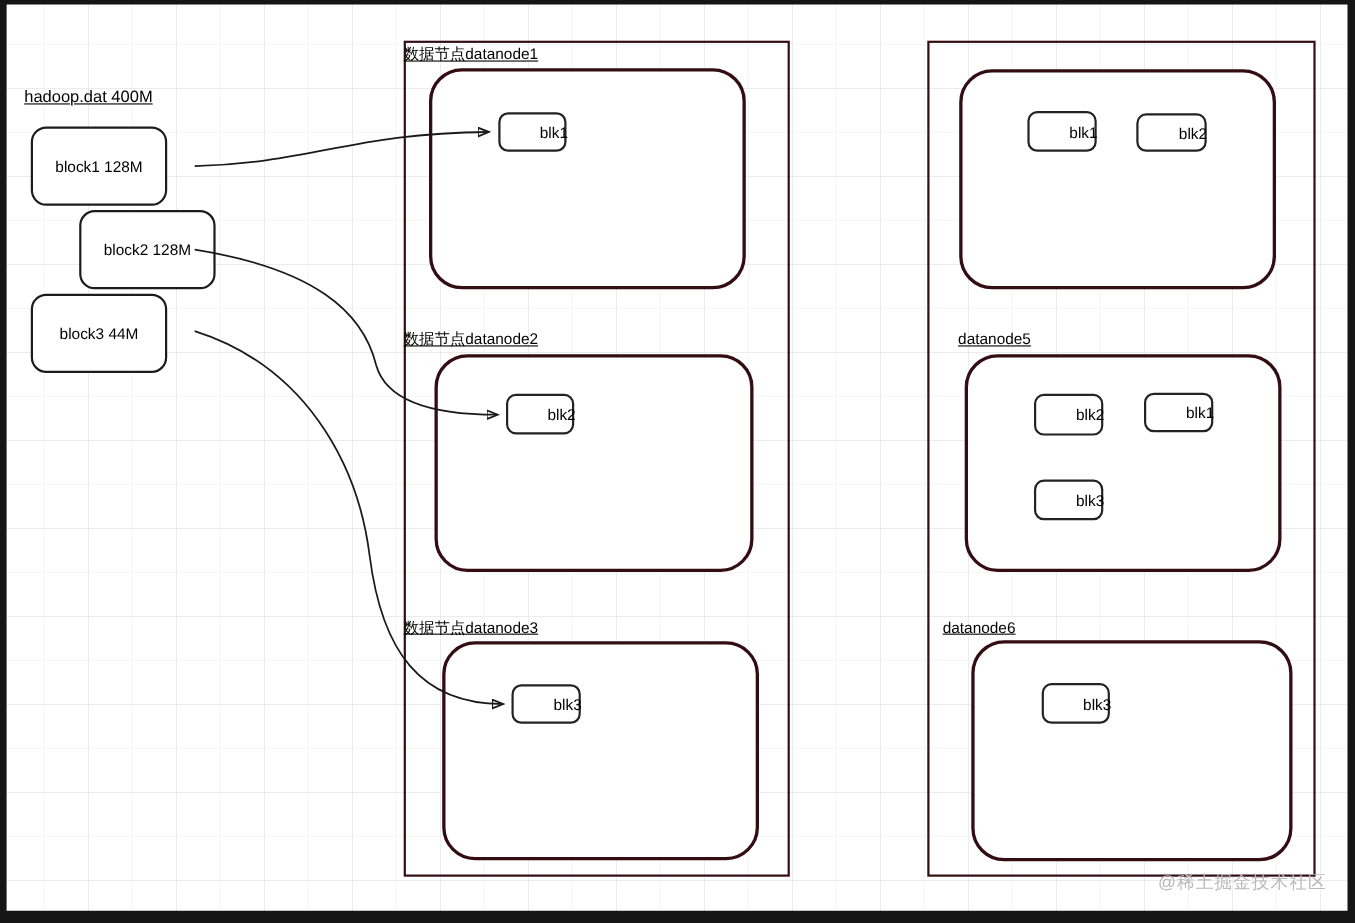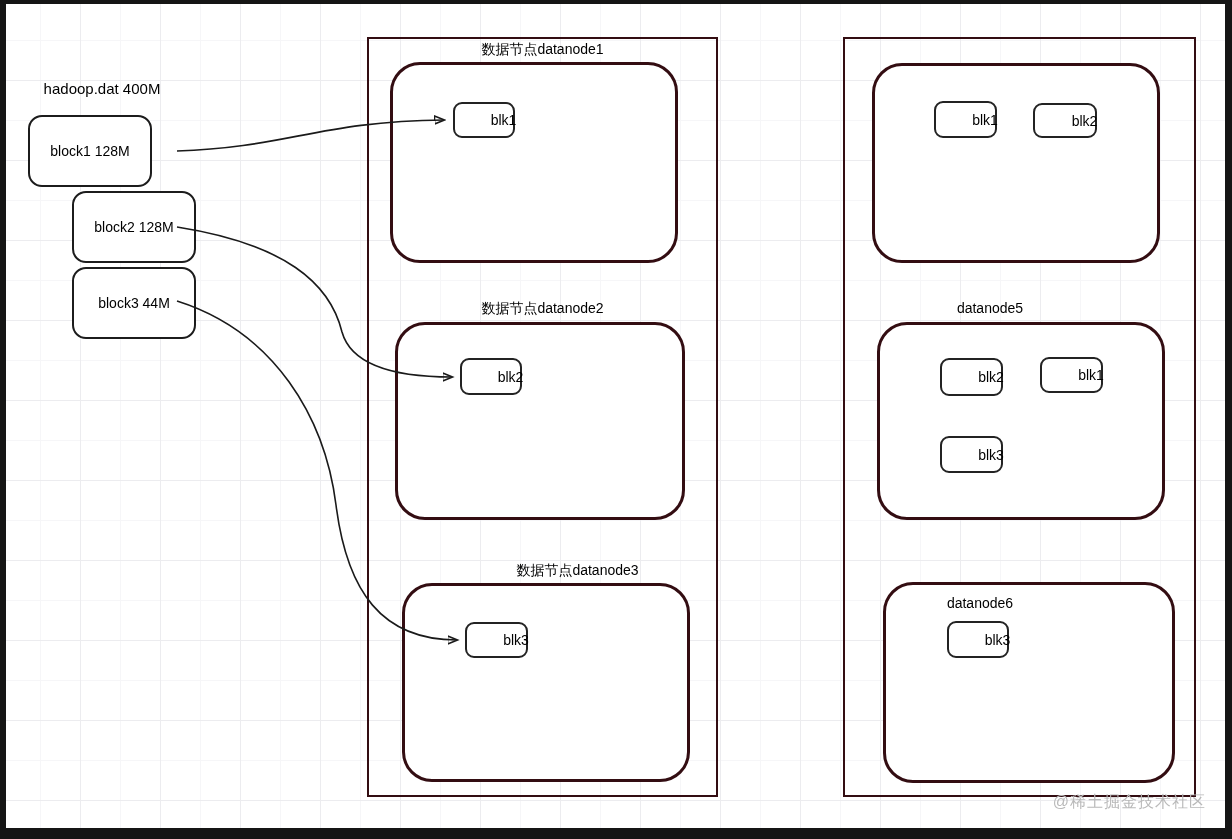--- a/index.html
+++ b/index.html
@@ -29,22 +29,23 @@
     position:absolute;inset:0;
     border:solid #151515;
     border-width:4px 7px 11px 6px;
     pointer-events:none;
     z-index:50;
   }
   .abs{position:absolute;}
   .label{
     color:#000;
     font-size:14px;
-    text-align:center;
+    text-align:left;
     white-space:nowrap;
+    text-decoration:underline;
   }
   .file-title{
     width:160px;
     font-size:15px;
   }
   .file-block{
     width:124px;height:72px;
     background:#fff;
     border:2px solid #1c1c1c;
     border-radius:14px;
@@ -102,21 +103,21 @@
 <div class="canvas">
 
   <div class="abs label file-title" style="left:22px;top:80px;">hadoop.dat 400M</div>
 
   <div class="abs file-block" style="left:28px;top:115px;">
     <span>block1 128M</span>
   </div>
   <div class="abs file-block" style="left:28px;top:191px;margin-left:44px;">
     <span>block2 128M</span>
   </div>
-  <div class="abs file-block" style="left:28px;top:267px;margin-left:44px;">
+  <div class="abs file-block" style="left:28px;top:267px;">
     <span>block3 44M</span>
   </div>
 
   <div class="abs rack" style="left:367px;top:37px;width:351px;height:760px;"></div>
 
   <div class="abs label dn-title" style="left:367px;top:41px;width:351px;">数据节点datanode1</div>
   <div class="abs dn-box" style="left:390px;top:62px;width:288px;height:201px;"></div>
   <div class="abs blk" style="left:453px;top:102px;width:62px;height:36px;">
     <span>blk1</span>
   </div>
@@ -136,33 +137,33 @@
   <div class="abs rack" style="left:843px;top:37px;width:353px;height:760px;"></div>
 
   <div class="abs dn-box" style="left:872px;top:63px;width:288px;height:200px;"></div>
   <div class="abs blk" style="left:934px;top:101px;width:63px;height:37px;">
     <span>blk1</span>
   </div>
   <div class="abs blk" style="left:1033px;top:103px;width:64px;height:35px;">
     <span>blk2</span>
   </div>
 
-  <div class="abs label dn-title" style="left:843px;top:300px;width:294px;">datanode5</div>
+  <div class="abs label dn-title" style="left:843px;top:300px;width:294px;padding-left:28px;">datanode5</div>
   <div class="abs dn-box" style="left:877px;top:322px;width:288px;height:198px;"></div>
   <div class="abs blk" style="left:940px;top:358px;width:63px;height:38px;">
     <span>blk2</span>
   </div>
   <div class="abs blk" style="left:1040px;top:357px;width:63px;height:36px;">
     <span>blk1</span>
   </div>
   <div class="abs blk" style="left:940px;top:436px;width:63px;height:37px;">
     <span>blk3</span>
   </div>
 
-  <div class="abs label dn-title" style="left:833px;top:562px;width:294px;margin-top:33px;">datanode6</div>
+  <div class="abs label dn-title" style="left:857px;top:562px;width:294px;">datanode6</div>
   <div class="abs dn-box" style="left:883px;top:582px;width:292px;height:201px;"></div>
   <div class="abs blk" style="left:947px;top:621px;width:62px;height:37px;">
     <span>blk3</span>
   </div>
 
   <svg class="arrows" width="1232" height="839" viewBox="0 0 1232 839">
     <defs>
       <marker id="arrowhead" markerWidth="12" markerHeight="10" refX="9.5" refY="5" orient="auto" markerUnits="userSpaceOnUse">
         <path d="M0,1 L10,5 L0,9 Z" fill="#1a1a1a" stroke="none"></path>
       </marker>

